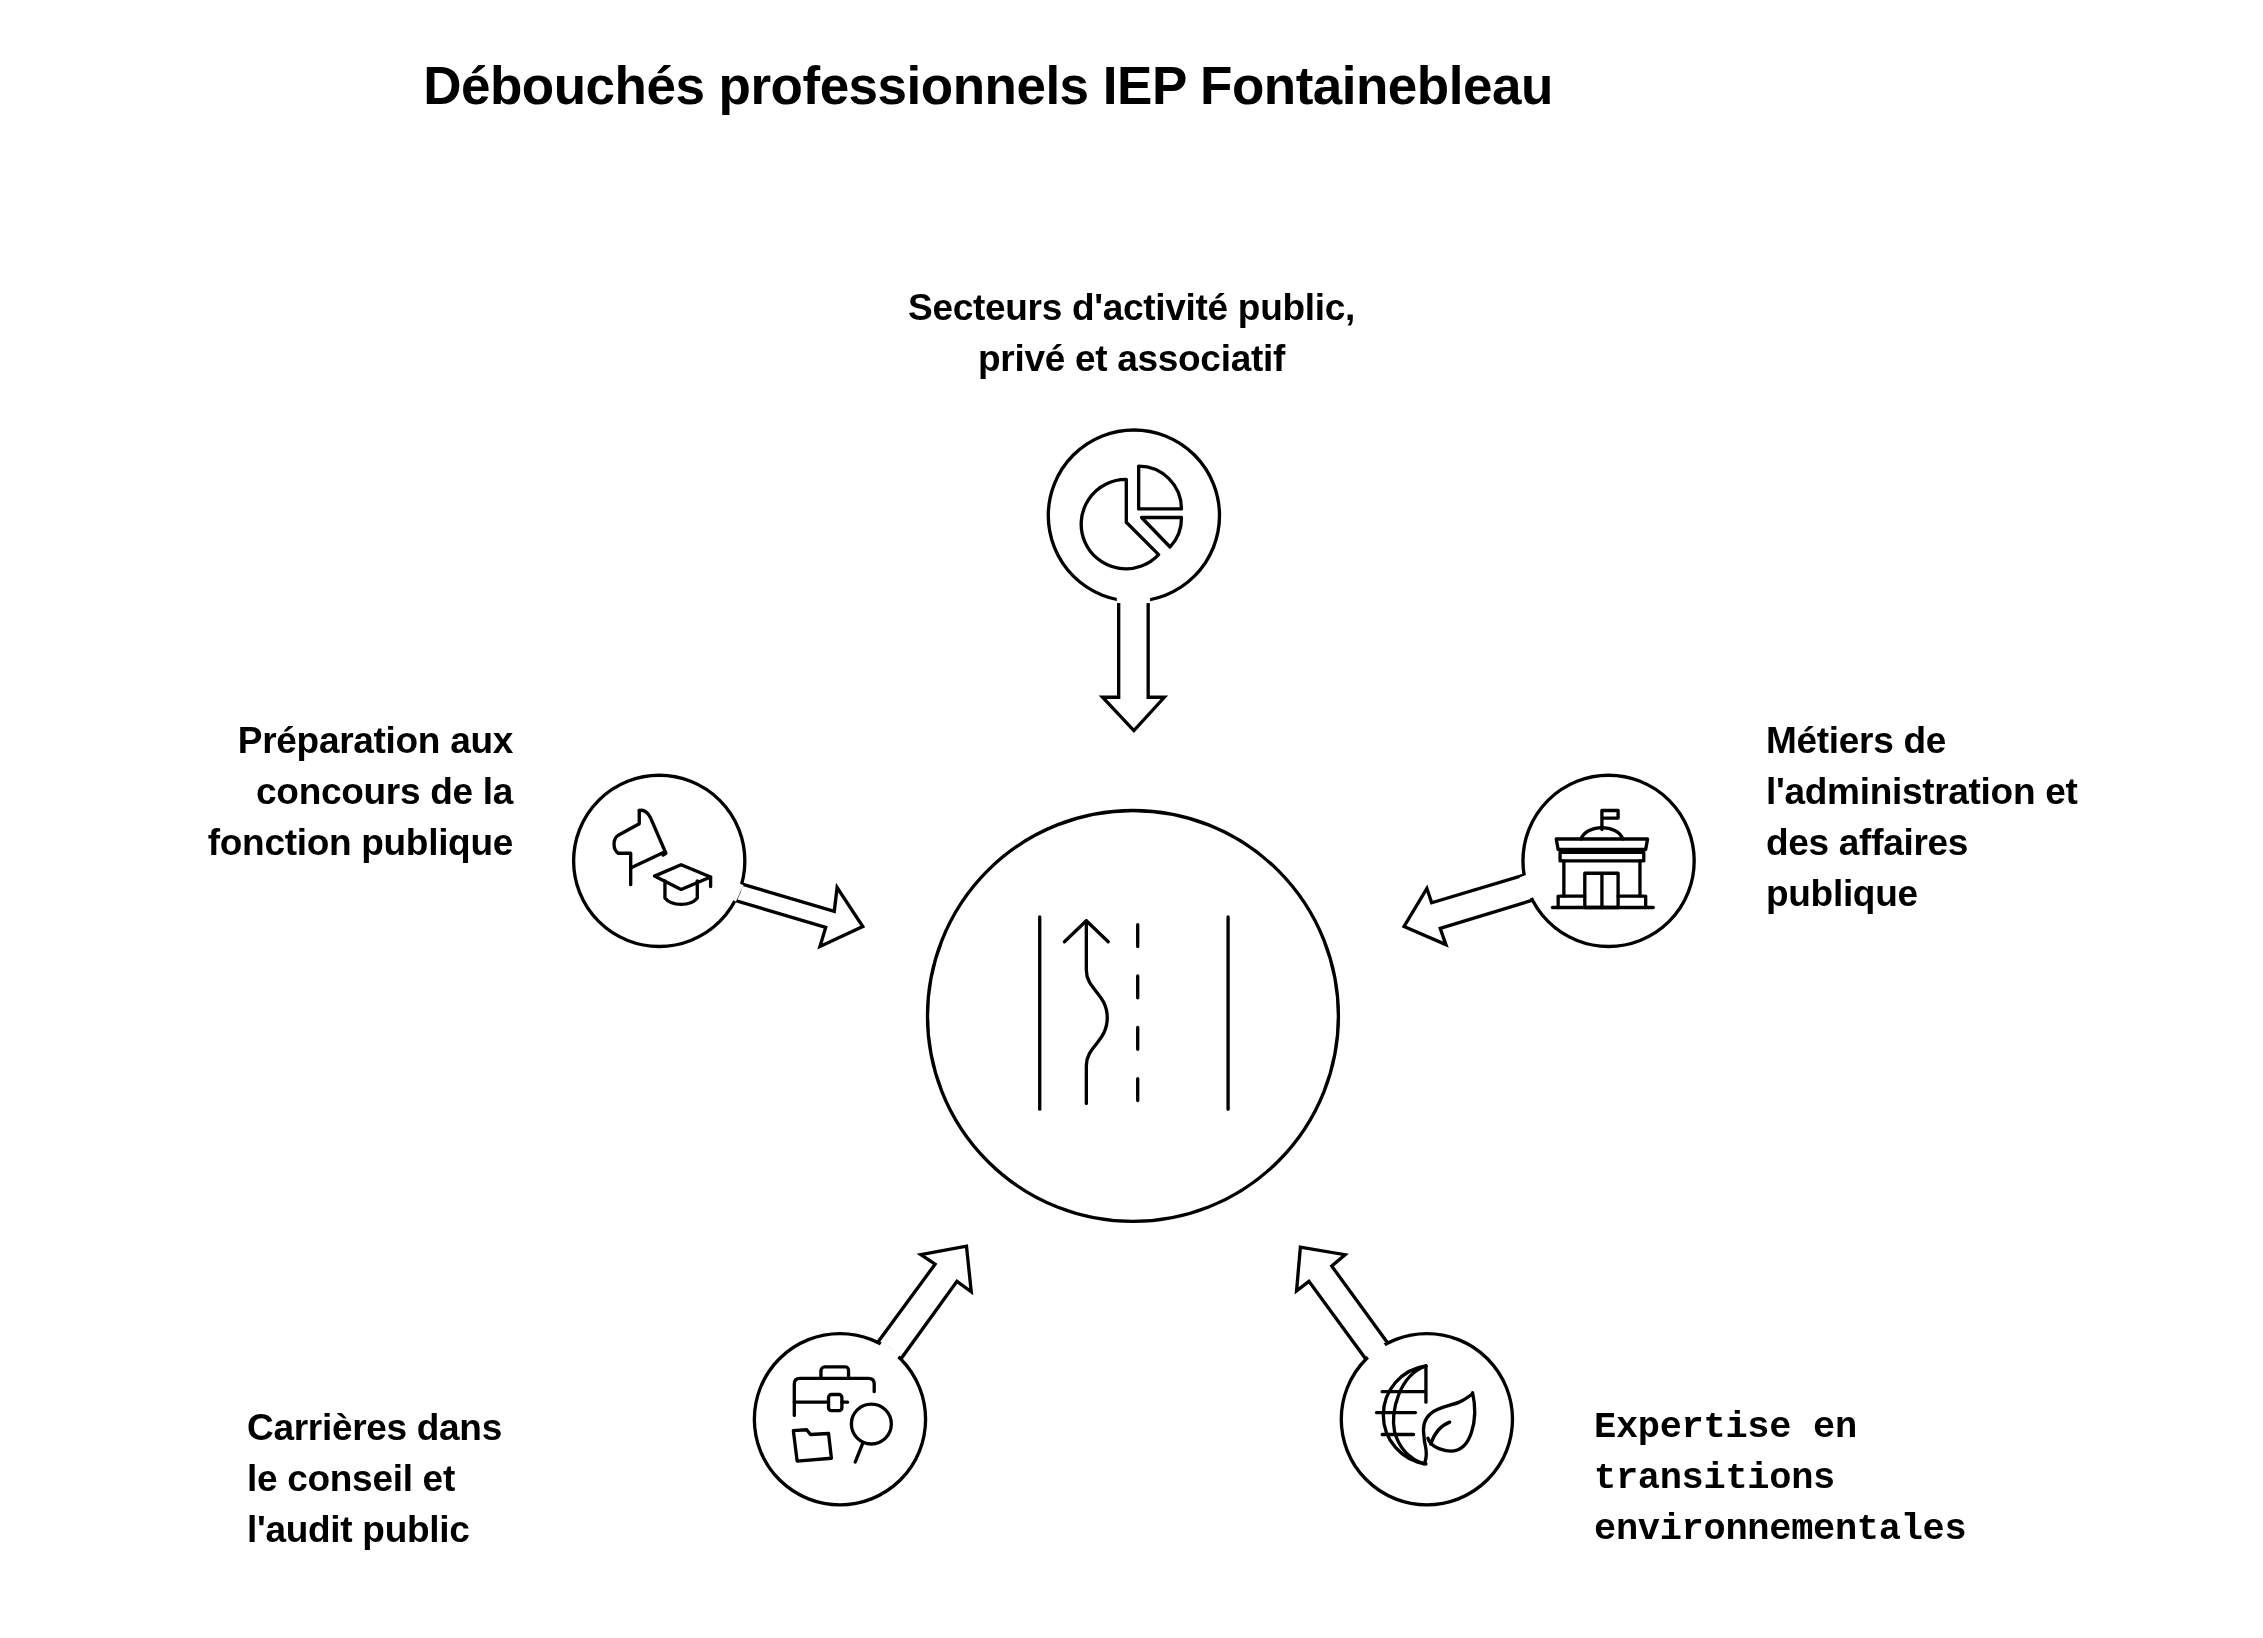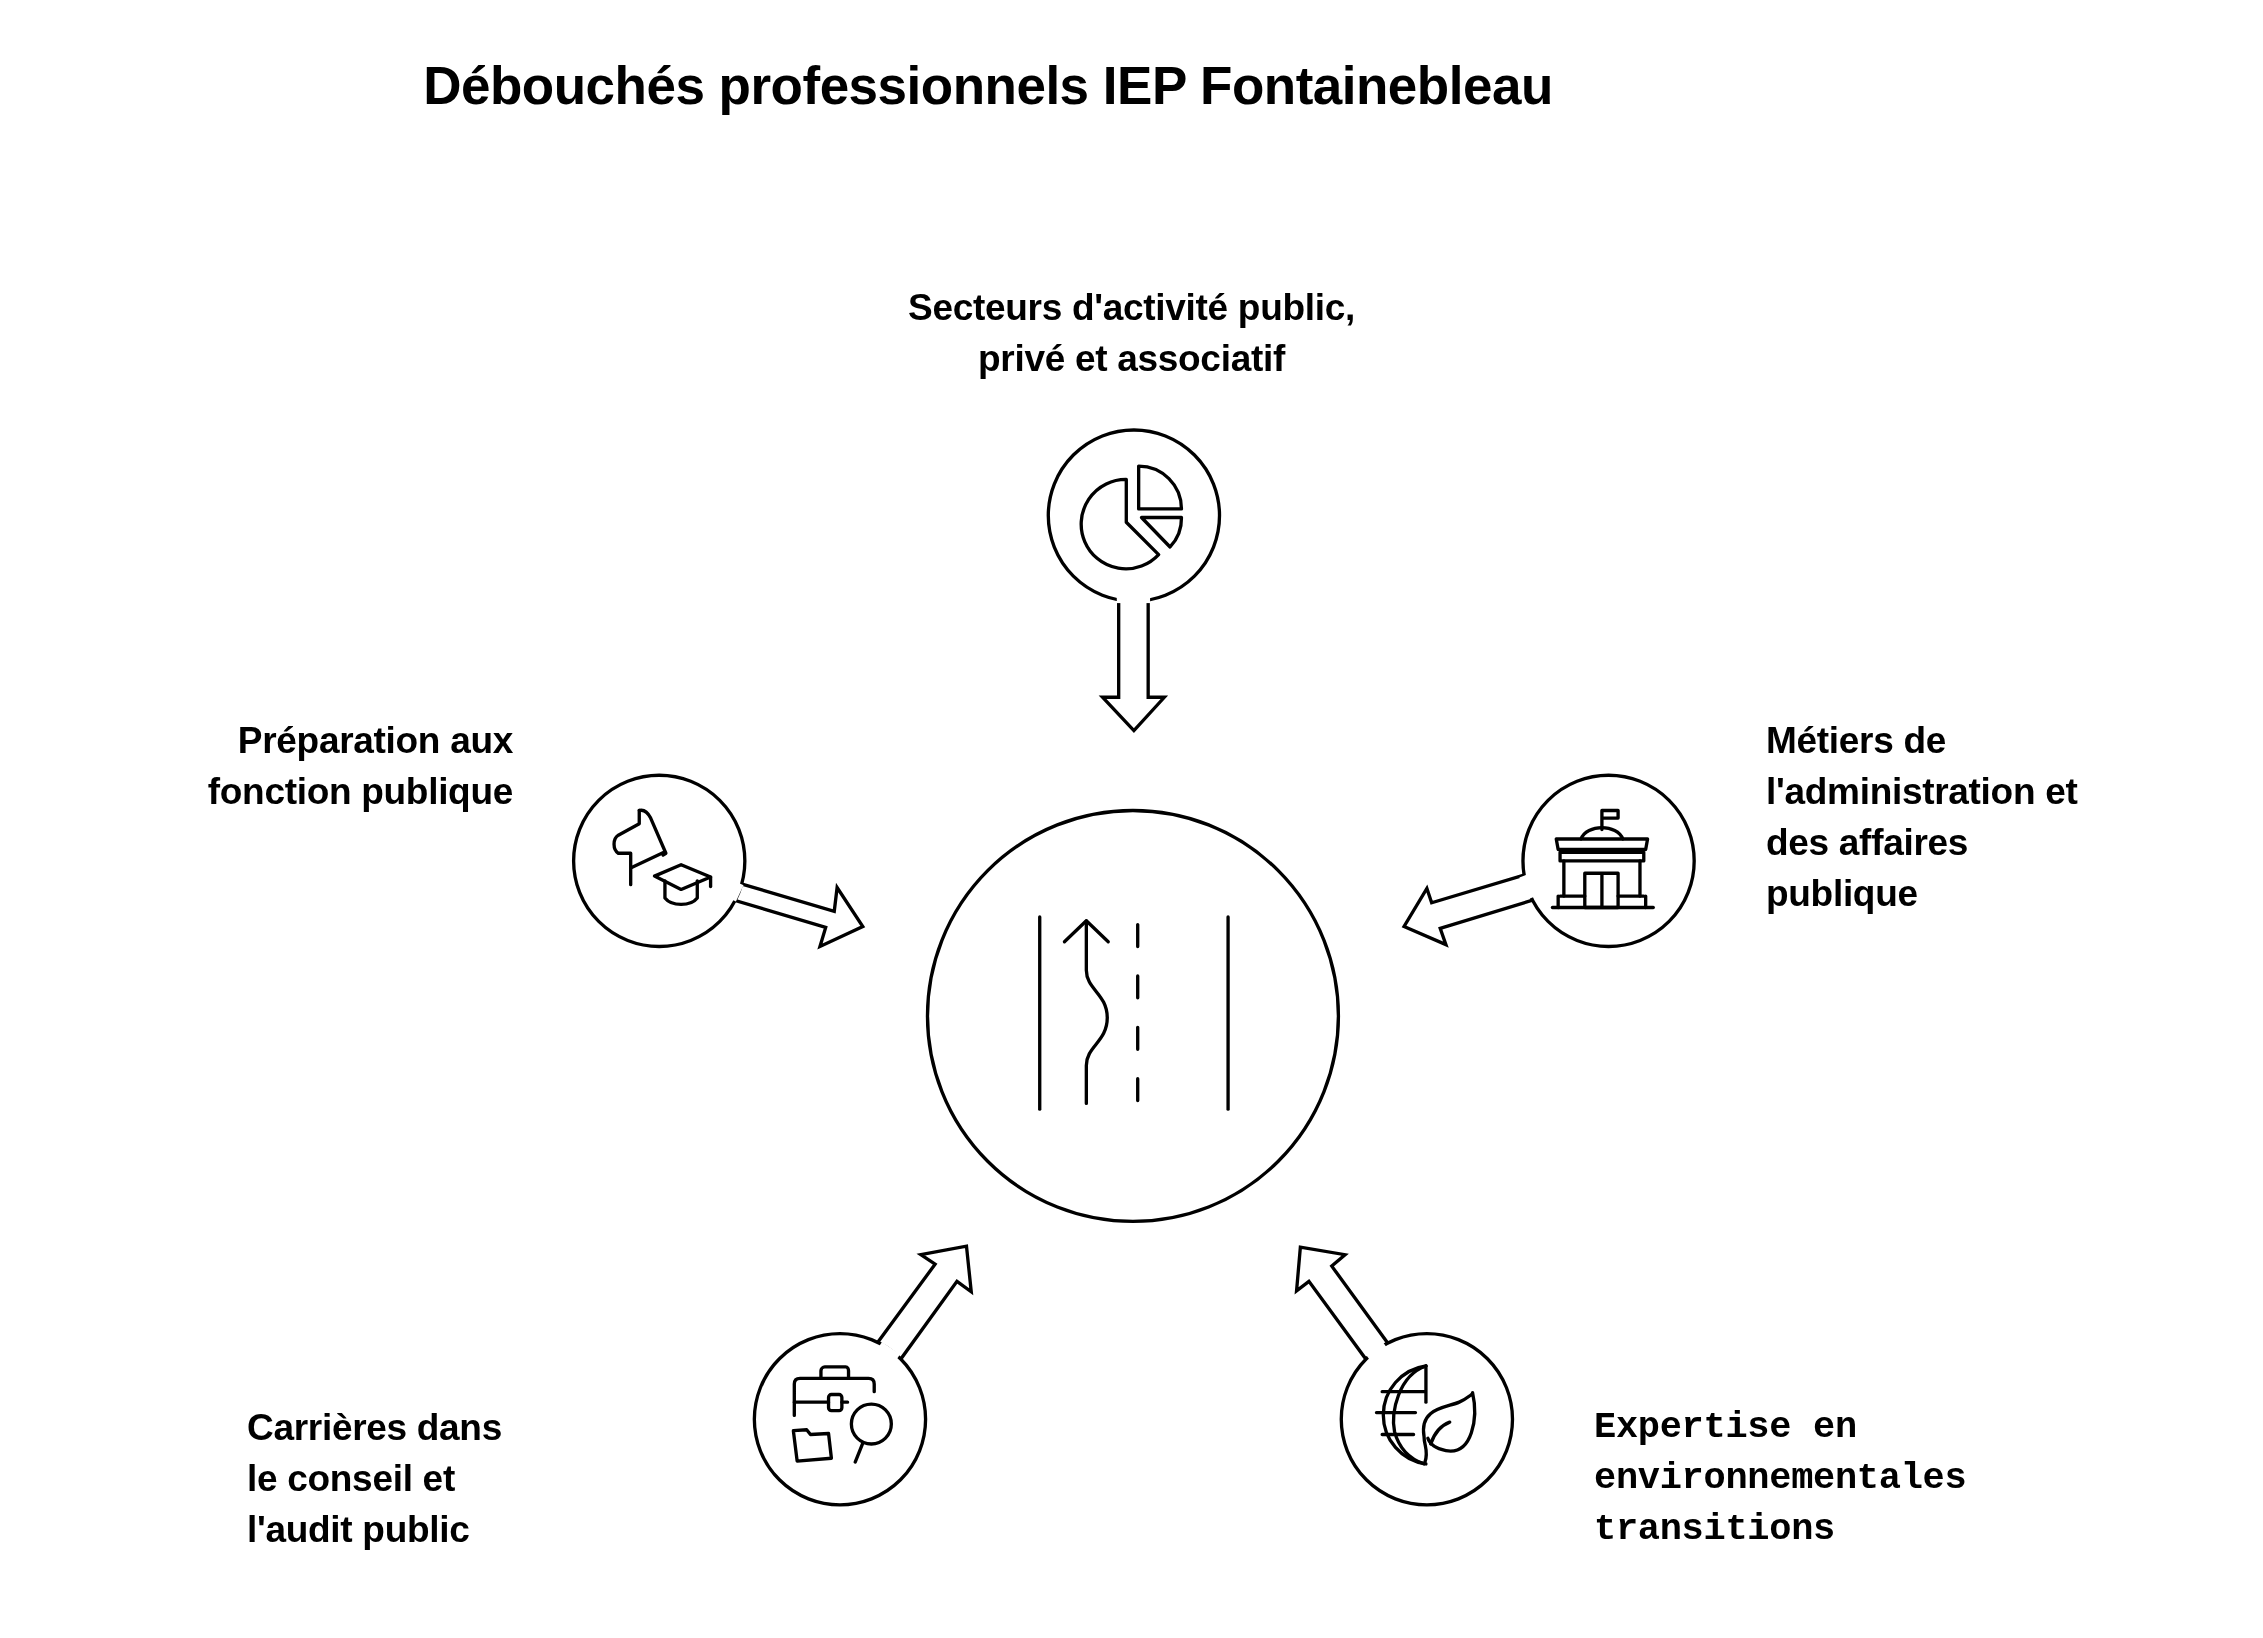--- a/index.html
+++ b/index.html
@@ -105,34 +105,35 @@
   </g>
 </svg>
 
 <div class="label lbl-top">
   <span>Secteurs d'activité public,</span>
   <span>privé et associatif</span>
 </div>
 
 <div class="label lbl-left">
   <span>Préparation aux</span>
+  <span>concours de la</span>
   <span>fonction publique</span>
 </div>
 
 <div class="label lbl-right">
   <span>Métiers de</span>
   <span>l'administration et</span>
   <span>des affaires</span>
   <span>publique</span>
 </div>
 
 <div class="label lbl-bl">
   <span>Carrières dans</span>
   <span>le conseil et</span>
   <span>l'audit public</span>
 </div>
 
 <div class="label lbl-br">
   <span>Expertise en</span>
+  <span>transitions</span>
   <span>environnementales</span>
-  <span>transitions</span>
 </div>
 
 
 </body></html>

